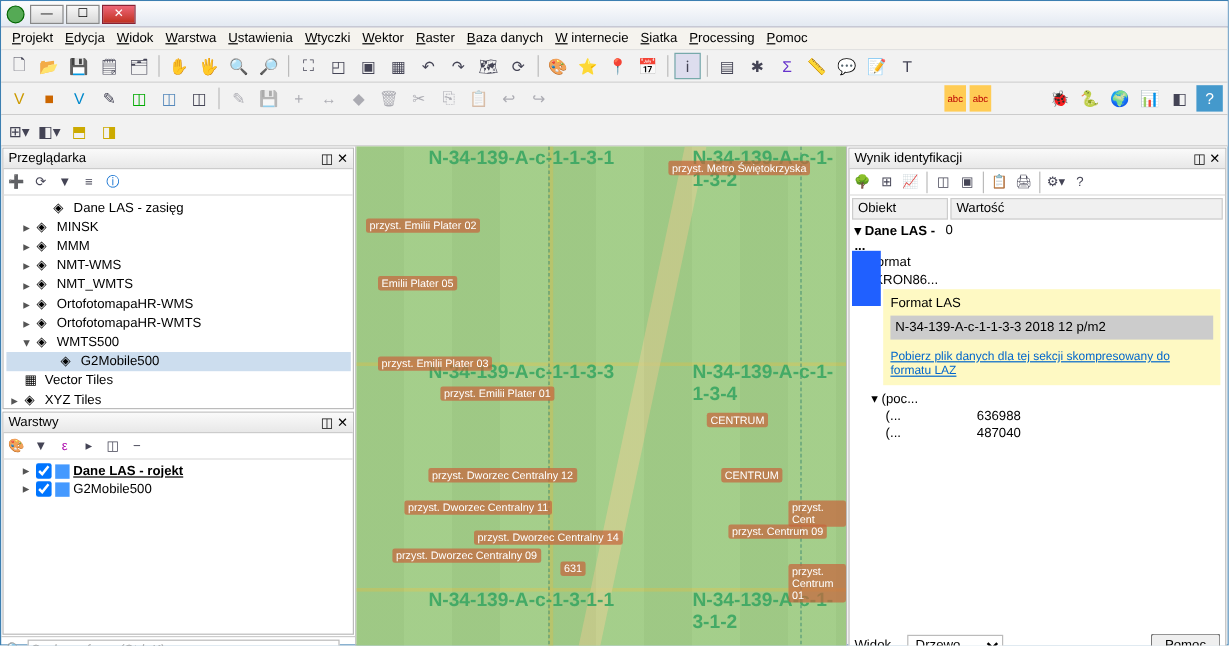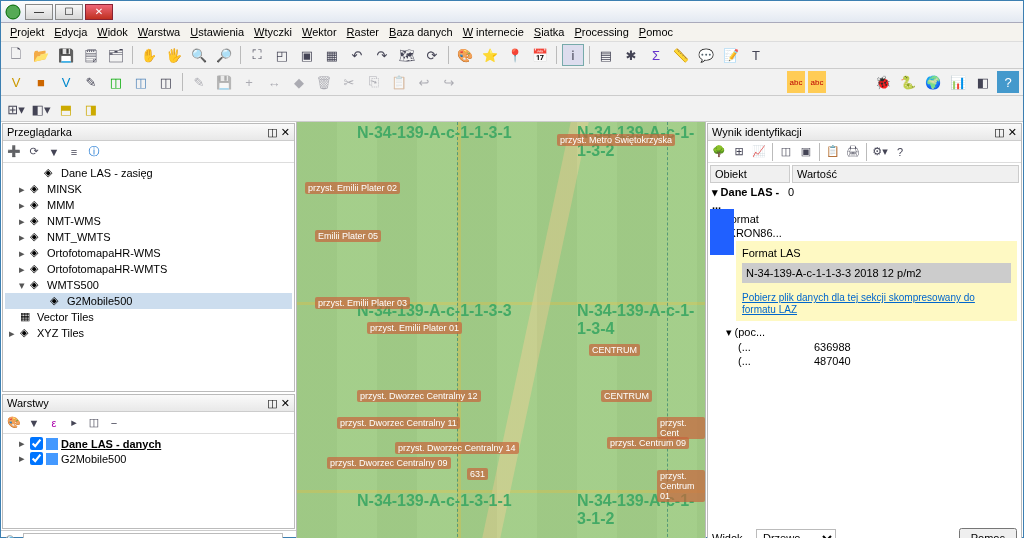--- a/index.html
+++ b/index.html
@@ -149,21 +149,21 @@
 
   <div class="toolbar" style="height:26px">
     <span class="tbtn">⊞▾</span>
     <span class="tbtn">◧▾</span>
     <span class="tbtn" style="color:#ca0">⬒</span>
     <span class="tbtn" style="color:#ca0">◨</span>
   </div>
 
   <div class="content">
     <div class="leftpanel">
-      <div class="panel" style="height:269px">
+      <div class="panel" style="height:218px">
         <div class="panel-header">
           <span>Przeglądarka</span>
           <span><span>◫</span> <span>✕</span></span>
         </div>
         <div class="panel-toolbar">
           <span class="tbtn">➕</span>
           <span class="tbtn">⟳</span>
           <span class="tbtn">▼</span>
           <span class="tbtn">≡</span>
           <span class="tbtn" style="color:#06c">ⓘ</span>
@@ -238,21 +238,21 @@
           <span class="tbtn" style="color:#a0a">ε</span>
           <span class="tbtn">▸</span>
           <span class="tbtn">◫</span>
           <span class="tbtn">−</span>
         </div>
         <div class="panel-body" id="layers-tree">
             <div class="tree-item">
               <span class="arrow">▸</span>
               <input type="checkbox" checked="" style=""> 
               <span class="sq" style="background:#49f"></span> 
-              <span style="font-weight:bold;text-decoration:underline">Dane LAS - danych</span>
+              <span style="font-weight:bold;text-decoration:underline">Dane LAS - rojekt</span>
             </div>
             <div class="tree-item">
               <span class="arrow">▸</span>
               <input type="checkbox" checked="" style=""> 
               <span class="sq" style="background:#49f"></span> 
               <span style="">G2Mobile500</span>
             </div>
           </div>
       </div>
 

